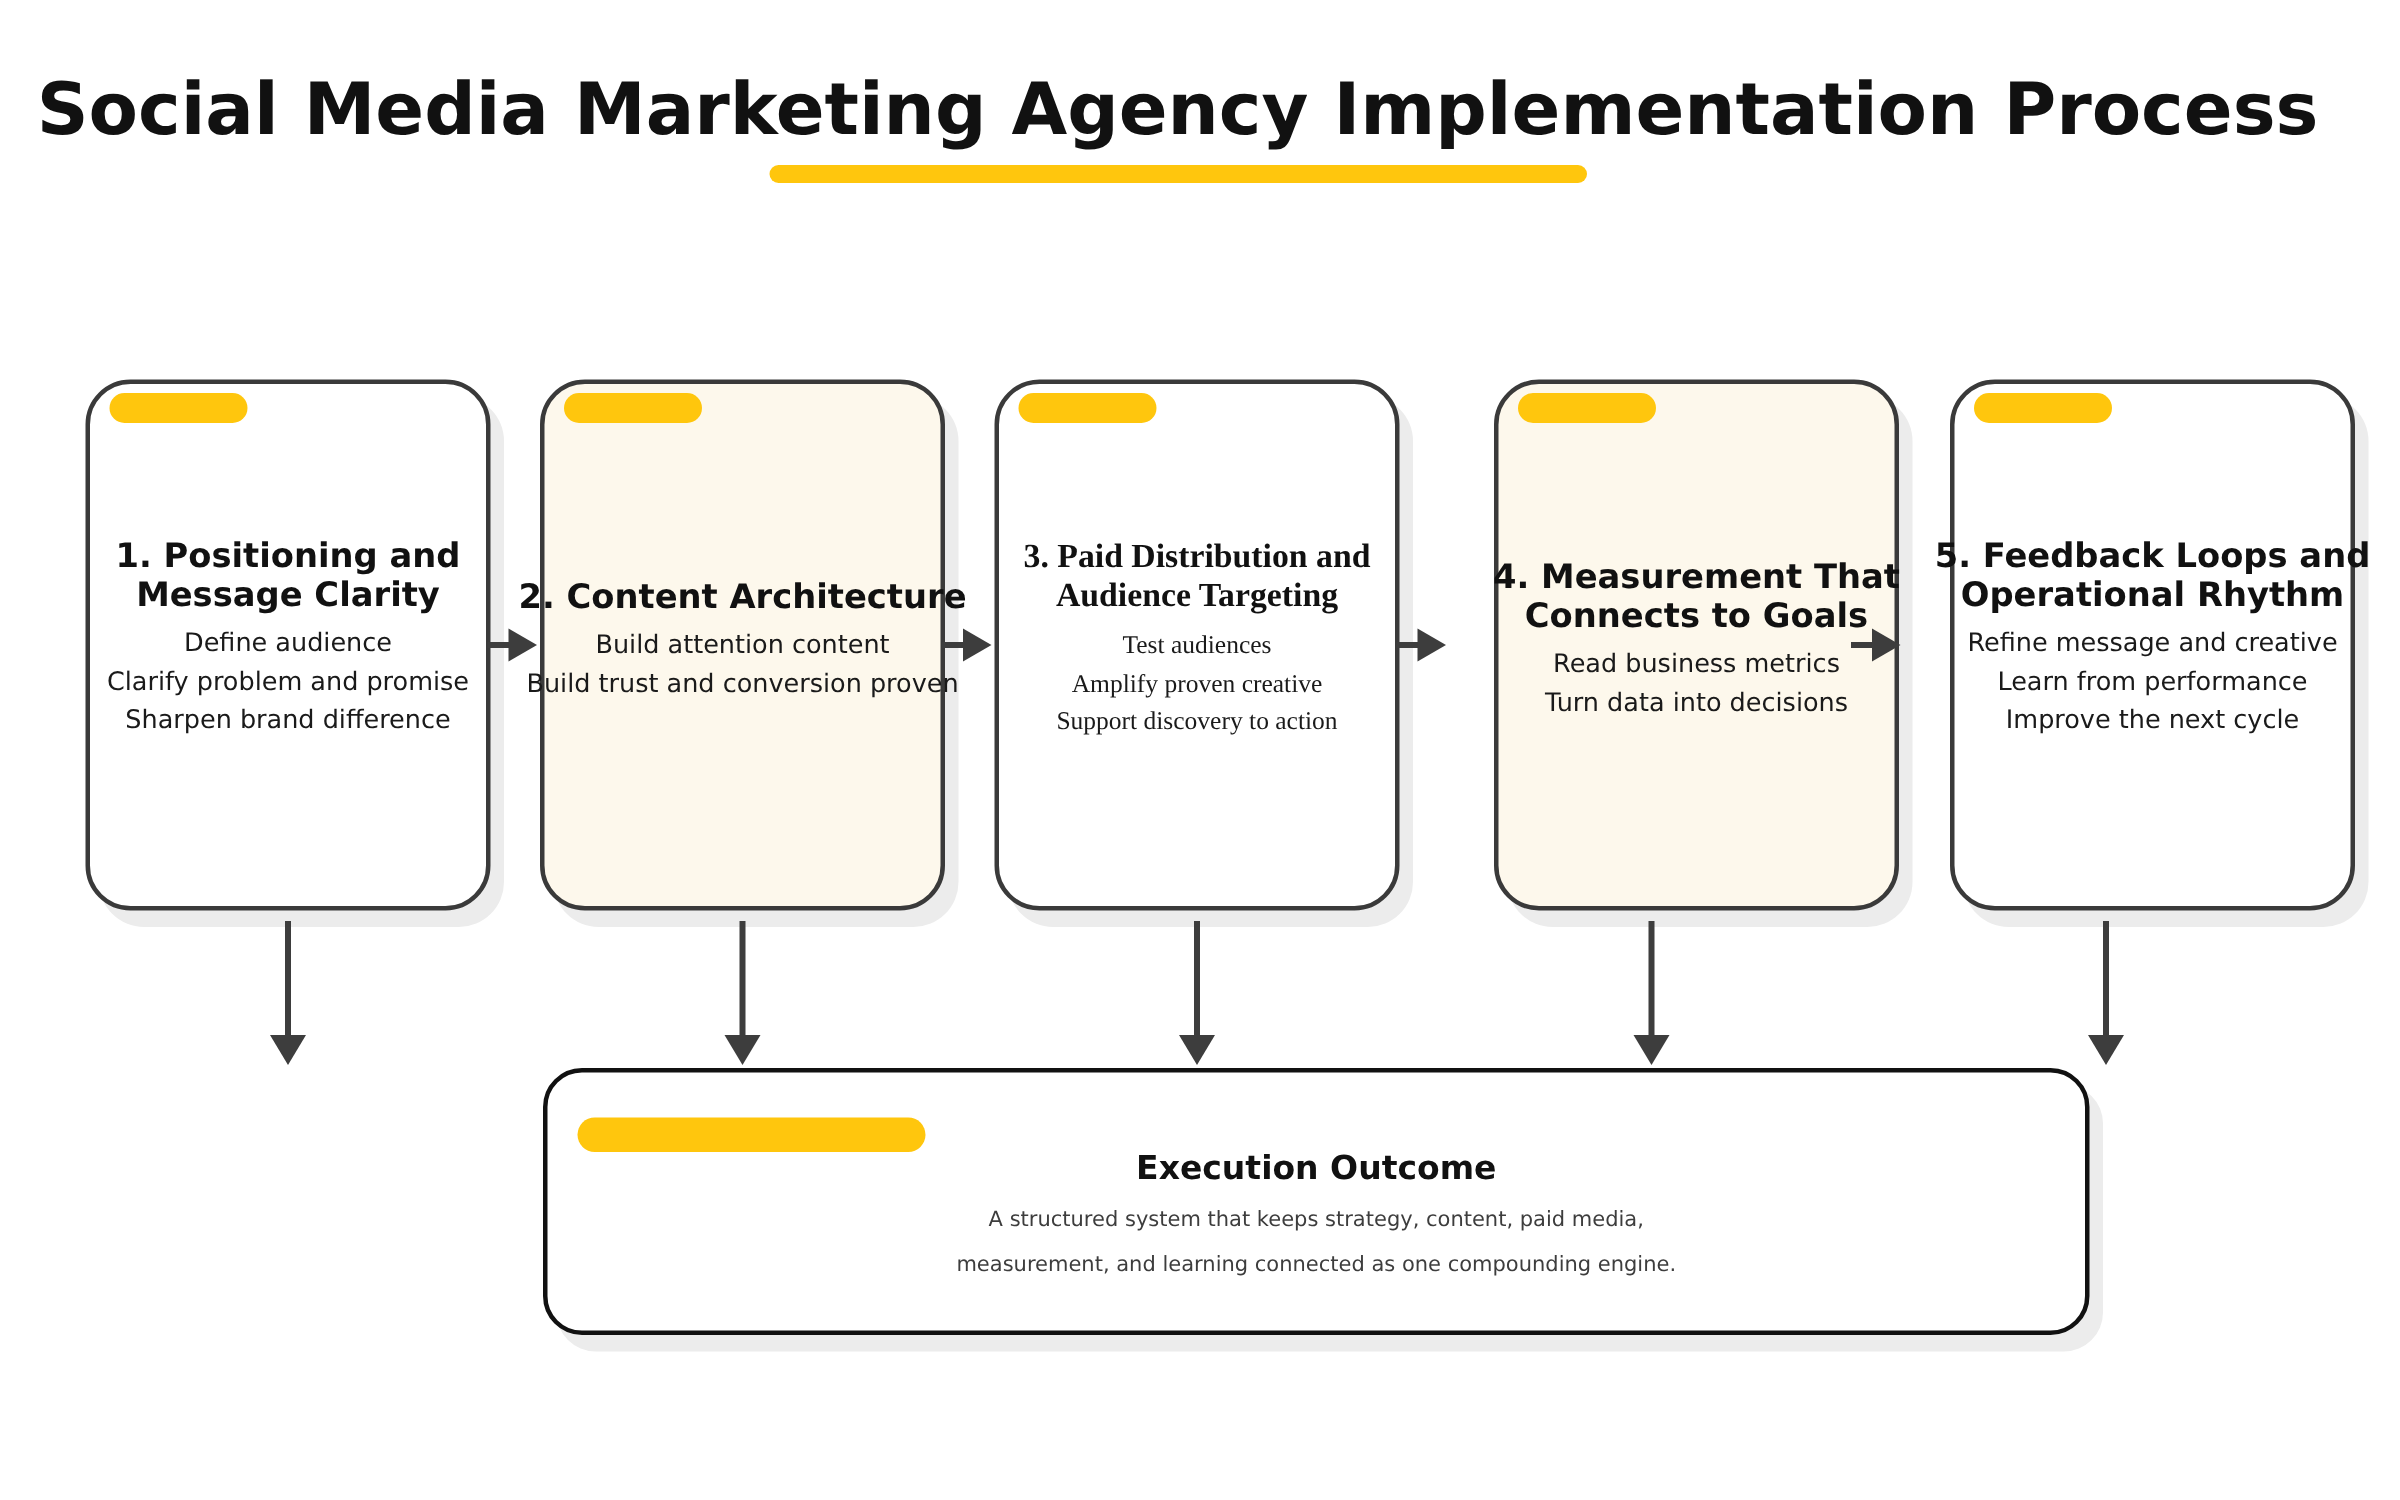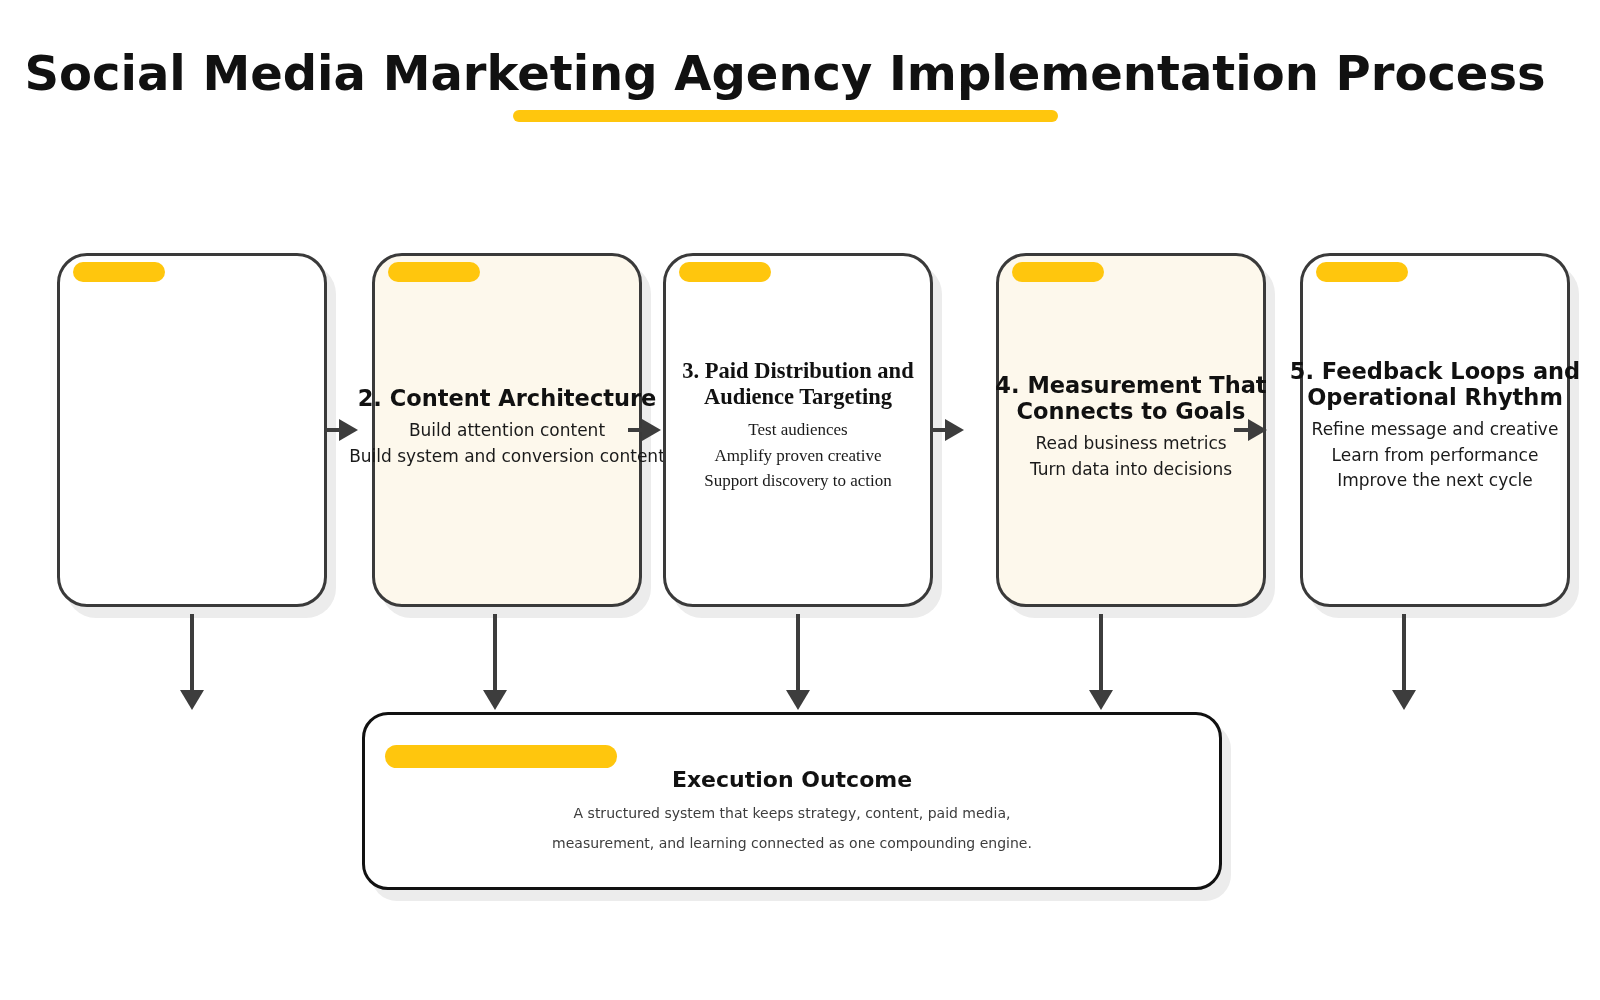--- a/index.html
+++ b/index.html
@@ -32,47 +32,56 @@
   .h-tri{position:absolute;left:14px;top:0;width:0;height:0;
     border-top:11px solid transparent;border-bottom:11px solid transparent;
     border-left:19px solid var(--arrow,#3D3D3D);}
 
   .v-arrow{position:absolute;top:614px;width:24px;height:98px;}
   .v-line{position:absolute;left:10px;top:0;width:4px;height:78px;background:var(--arrow,#3D3D3D);}
   .v-tri{position:absolute;left:0;top:76px;width:0;height:0;
     border-left:12px solid transparent;border-right:12px solid transparent;
     border-top:20px solid var(--arrow,#3D3D3D);}
 
-  .outcome{position:absolute;left:362px;top:712px;width:860px;height:178px;box-sizing:border-box;
+  .outcome{position:absolute;left:362px;top:712px;width:1031px;height:178px;box-sizing:border-box;
     background:#ffffff;border:3.5px solid var(--outcome-border,#111111);border-radius:26px;
     box-shadow:9px 11px 0 #ECECEC;}
   .outcome .pill.outcome-pill{left:20px;top:30px;width:232px;height:23px;border-radius:12px;}
   .outcome-title{margin-top:52px;text-align:center;font-size:22px;font-weight:bold;color:#111;}
   .outcome-desc{margin-top:6px;text-align:center;font-size:14px;line-height:30px;color:#3d3d3d;}
 </style>
 </head>
 <body>
 
 <div class="canvas">
 
   <div class="page-title">Social Media Marketing Agency Implementation Process</div>
   <div class="title-underline"></div>
 
   <div id="cards">
   <div class="card white" style="left: 57px;">
     <div class="pill"></div>
+    <div class="card-text">
+      <div class="card-title">1. Positioning and
+Message Clarity</div>
+      <div class="bullets">
+            <div class="bullet">Define audience</div>
+            <div class="bullet">Clarify problem and promise</div>
+            <div class="bullet">Sharpen brand difference</div>
+          </div>
+    </div>
   </div>
 
-  <div class="card cream" style="left: 372px;">
+  <div class="card cream" style="left: 360px;">
     <div class="pill"></div>
     <div class="card-text">
       <div class="card-title">2. Content Architecture</div>
       <div class="bullets">
             <div class="bullet">Build attention content</div>
-            <div class="bullet">Build system and conversion content</div>
+            <div class="bullet">Build trust and conversion proven</div>
           </div>
     </div>
   </div>
 
   <div class="card white" style="left: 663px; font-family: Liberation Serif, serif;">
     <div class="pill"></div>
     <div class="card-text">
       <div class="card-title">3. Paid Distribution and
 Audience Targeting</div>
       <div class="bullets">

